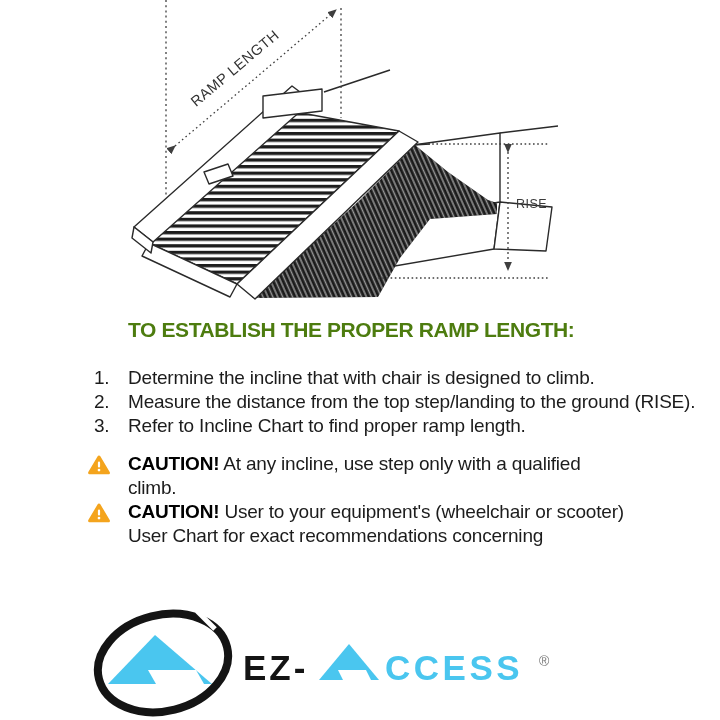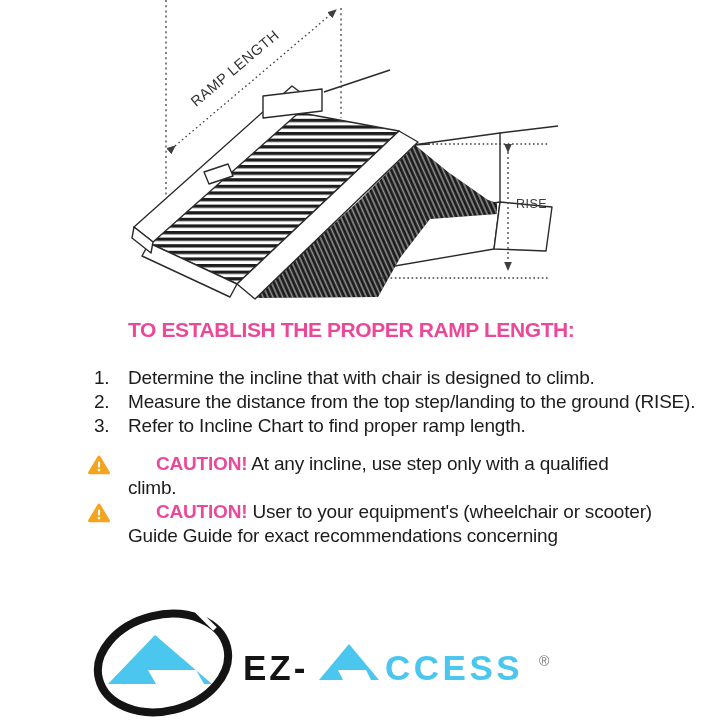--- a/index.html
+++ b/index.html
@@ -3,30 +3,30 @@
 <meta charset="utf-8">
 <style>
   html,body{margin:0;padding:0;background:#fff;}
   .page{
     position:relative;width:720px;height:720px;background:#fff;overflow:hidden;
     font-family:"Liberation Sans","DejaVu Sans",sans-serif;color:#1c1c1c;
   }
   .diagram{position:absolute;left:0;top:0;}
   .heading{
     position:absolute;left:128px;top:318px;font-size:21px;font-weight:bold;
-    color:#ec4899;letter-spacing:-0.4px;white-space:nowrap;
+    color:#4d7c0f;letter-spacing:-0.4px;white-space:nowrap;
   }
   .instructions{position:absolute;left:94px;top:366px;font-size:19px;line-height:24px;letter-spacing:-0.2px;}
   .instr-row{display:flex;white-space:nowrap;}
   .instr-num{width:34px;flex:0 0 34px;}
   .cautions{position:absolute;left:88px;top:452px;font-size:19px;line-height:24px;letter-spacing:-0.2px;}
   .caution{display:flex;align-items:flex-start;}
   .cicon{flex:0 0 22px;width:22px;margin-top:3px;margin-right:18px;}
   .ctext{white-space:nowrap;}
-  .clabel{font-weight:bold;color:#ec4899;margin-left:28px;}
+  .clabel{font-weight:bold;color:#000000;}
   .logo{position:absolute;left:0;top:600px;}
 </style>
 </head>
 <body>
 
 <div class="page">
 
   <svg class="diagram" width="720" height="312" viewBox="0 0 720 312">
     <defs>
       <pattern id="stripes" patternUnits="userSpaceOnUse" width="10" height="6.6">
@@ -115,21 +115,21 @@
     </div>
 
     <div class="caution">
       <svg class="cicon" viewBox="0 0 24 22" width="22" height="20">
         <polygon points="12,2.2 22.3,19.6 1.7,19.6" fill="#F4A41D" stroke="#F4A41D" stroke-width="3.4" stroke-linejoin="round"></polygon>
         <rect x="10.8" y="7.2" width="2.4" height="6.6" rx="1.2" fill="#fff"></rect>
         <circle cx="12" cy="16.6" r="1.5" fill="#fff"></circle>
       </svg>
       <div class="ctext">
         <div><span class="clabel">CAUTION!</span> <span>User to your equipment's (wheelchair or scooter)</span></div>
-        <div>Guide Guide for exact recommendations concerning</div>
+        <div>User Chart for exact recommendations concerning</div>
       </div>
     </div>
 
   </div>
 
   <svg class="logo" width="720" height="120" viewBox="0 0 720 120">
 
     <g>
       <ellipse cx="163" cy="63" rx="66" ry="48" fill="none" stroke="#141414" stroke-width="8" transform="rotate(-14 163 63)"></ellipse>
       <line x1="197" y1="11" x2="215" y2="29" stroke="#ffffff" stroke-width="5"></line>

